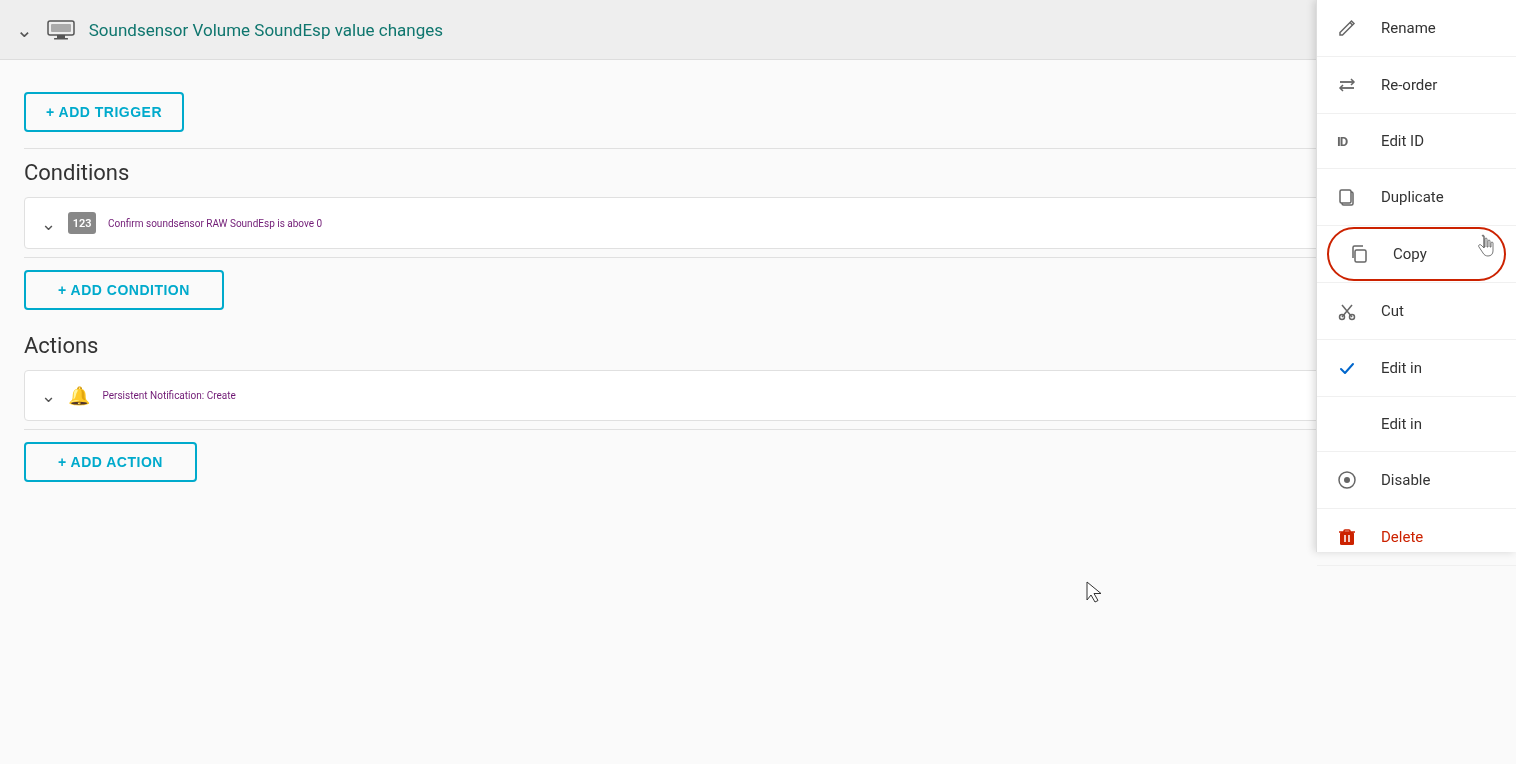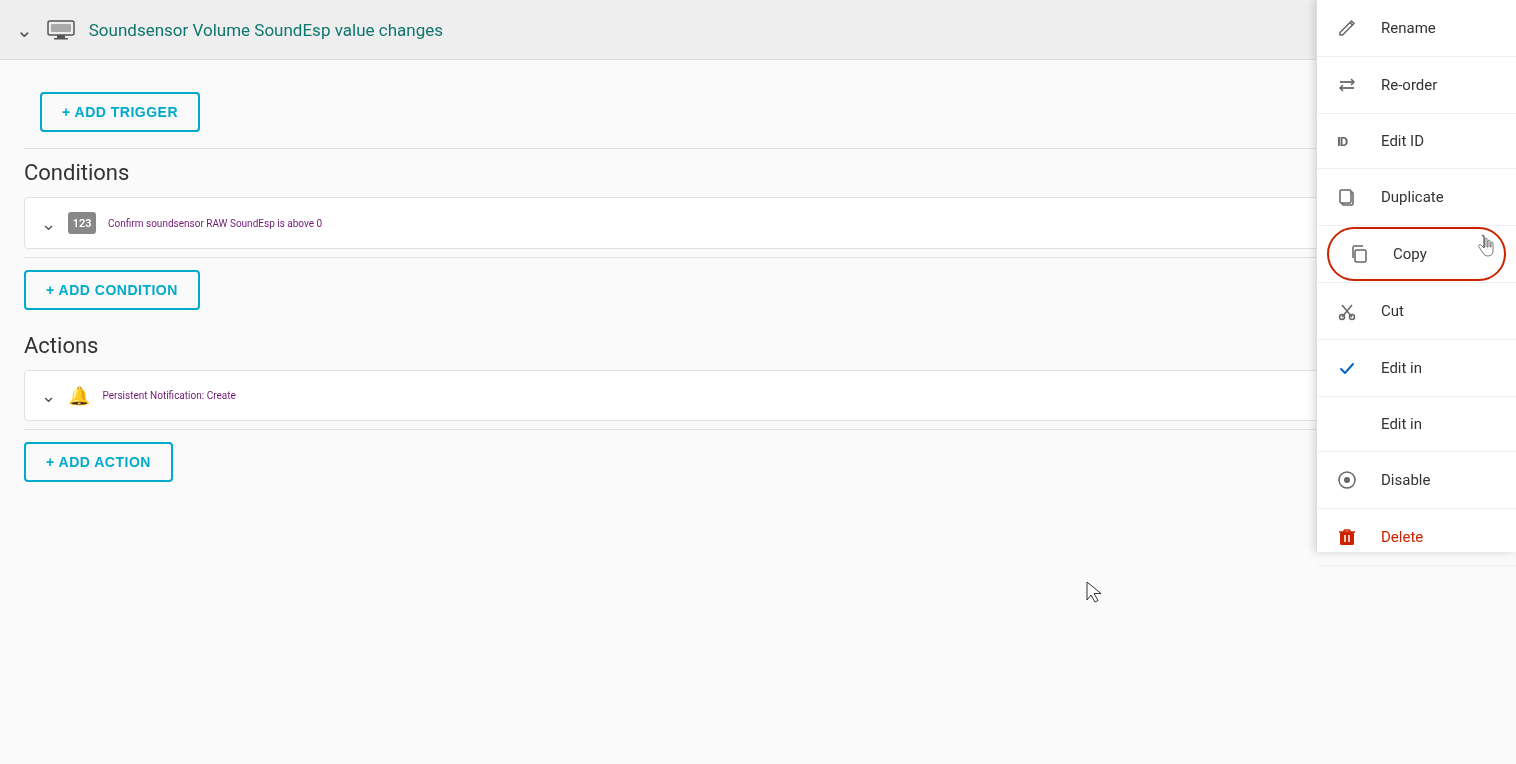--- a/index.html
+++ b/index.html
@@ -81,21 +81,21 @@
       gap: 8px;
       border: 2px solid #00aacc;
       color: #00aacc;
       background: transparent;
       padding: 10px 20px;
       font-size: 14px;
       font-weight: 700;
       letter-spacing: 0.5px;
       cursor: pointer;
       border-radius: 4px;
-      margin: 16px 16px;
+      margin: 16px 0;
       text-transform: uppercase;
     }
 
     
     .section-label {
       font-size: 22px;
       color: #333;
       font-weight: 400;
       margin: 11px 0 12px 0;
     }
@@ -145,21 +145,21 @@
     }
 
     
     .add-condition-btn, .add-action-btn {
       display: inline-flex;
       align-items: center;
       gap: 8px;
       border: 2px solid #00aacc;
       color: #00aacc;
       background: transparent;
-      padding: 10px 20px;
+      padding: 10px 32px;
       font-size: 14px;
       font-weight: 700;
       letter-spacing: 0.5px;
       cursor: pointer;
       border-radius: 4px;
       margin: 12px 0;
       text-transform: uppercase;
     }
 
     

